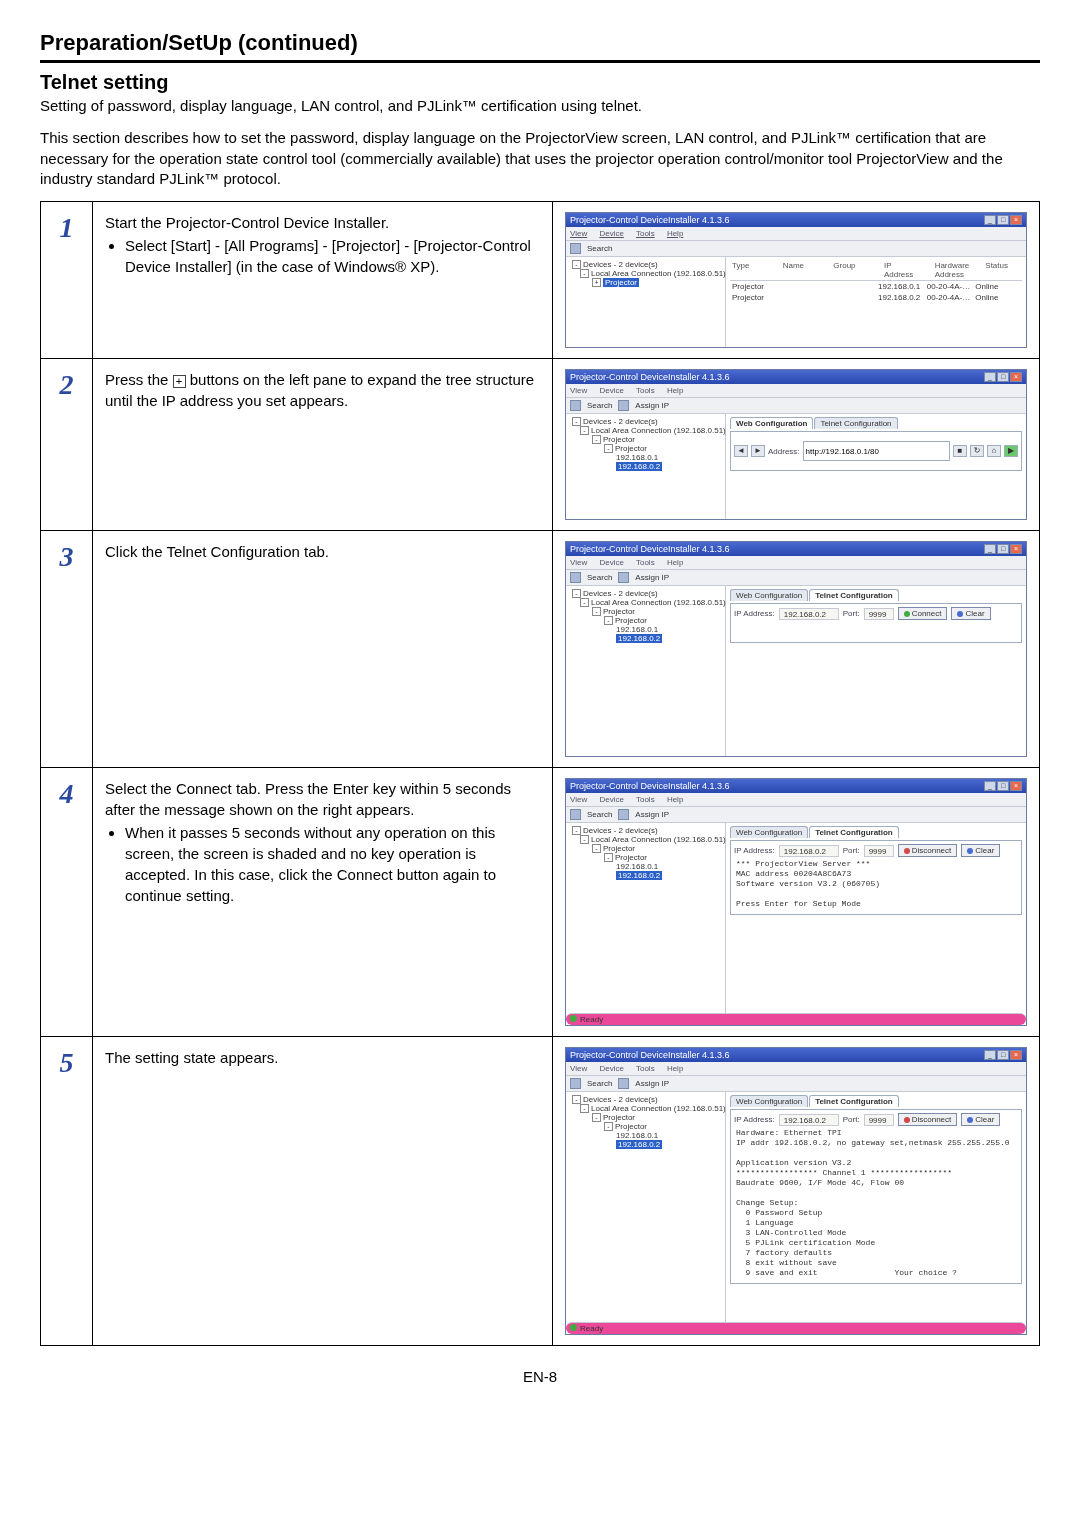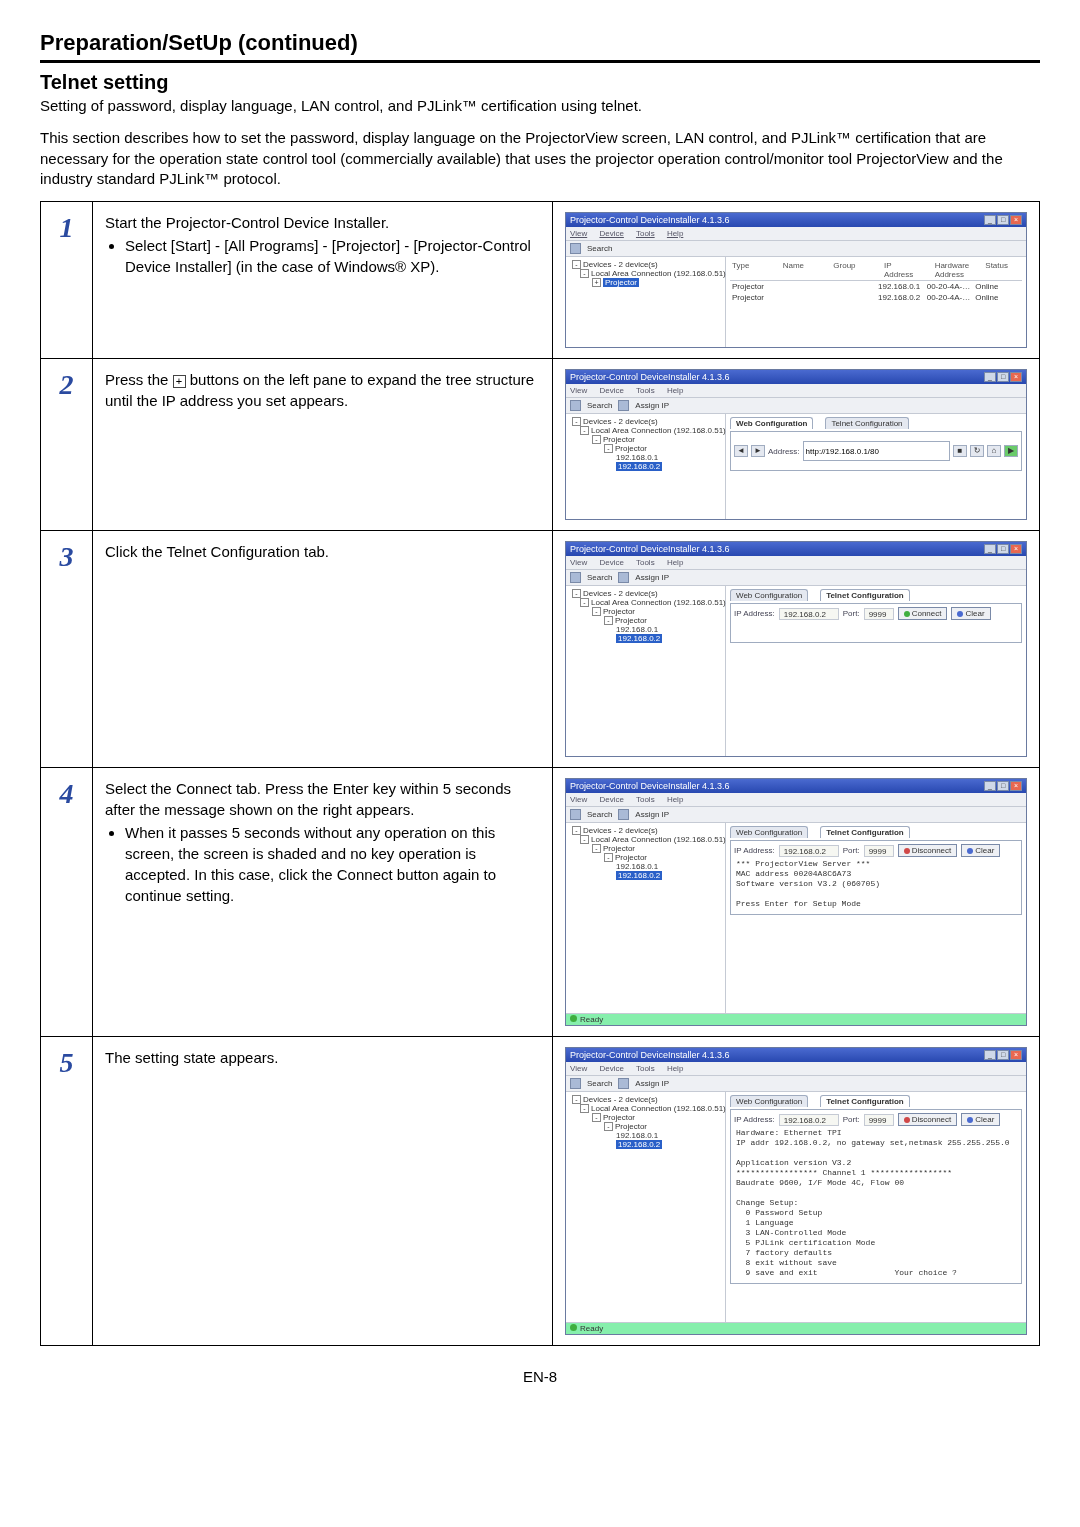--- a/index.html
+++ b/index.html
@@ -123,21 +123,21 @@
   .tree .lvl3 { padding-left: 36px; }
   .tree .lvl4 { padding-left: 48px; }
   .tree .sel { background: #2a60c8; color: #fff; padding: 0 2px; }
   .rightpane { flex: 1; padding: 3px 4px; min-height: 60px; }
 
   .dev-header { display:flex; gap:12px; border-bottom:1px solid #c5cad4; padding:1px 0; }
   .dev-header span { flex:1; padding:0 2px; color:#555; }
   .dev-row { display:flex; gap:0; padding:1px 0; }
   .dev-row span { flex:1; padding:0 2px; white-space:nowrap; overflow:hidden; text-overflow:ellipsis; }
 
-  .tabs { display:flex; gap:12px; margin-bottom:2px; }
+  .tabs { display:flex; gap:1px; margin-bottom:2px; }
   .tab {
     border:1px solid #a0acc0; border-bottom:none;
     padding:1px 5px; background:#e4e8f0;
     border-radius:3px 3px 0 0;
   }
   .tab.active { background:#fff; font-weight:bold; }
   .panel {
     border:1px solid #a0acc0; padding:3px; background:#fff; min-height:40px;
   }
   .panel.addr { display:flex; align-items:center; gap:3px; }
@@ -169,22 +169,22 @@
 
   .terminal {
     font-family: "Courier New", monospace;
     font-size: 8px;
     line-height: 1.25;
     padding: 2px;
     white-space: pre;
     overflow: hidden;
   }
   .statusbar {
-    background:#86efac; border-top:1px solid #c5cad4;
-    padding:1px 4px; display:flex; gap:3px;
+    background:#ec4899; border-top:1px solid #c5cad4;
+    padding:1px 4px; display:flex; gap:3px;border-radius:6px;
   }
   .statusbar .dot { width:7px; height:7px; }
 
   
   .r1 .rightpane, .r1 .tree { min-height: 90px; }
   .r2 .rightpane, .r2 .tree { min-height: 105px; }
   .r3 .rightpane, .r3 .tree { min-height: 170px; }
   .r4 .rightpane, .r4 .tree { min-height: 190px; }
   .r5 .rightpane, .r5 .tree { min-height: 230px; }
 

